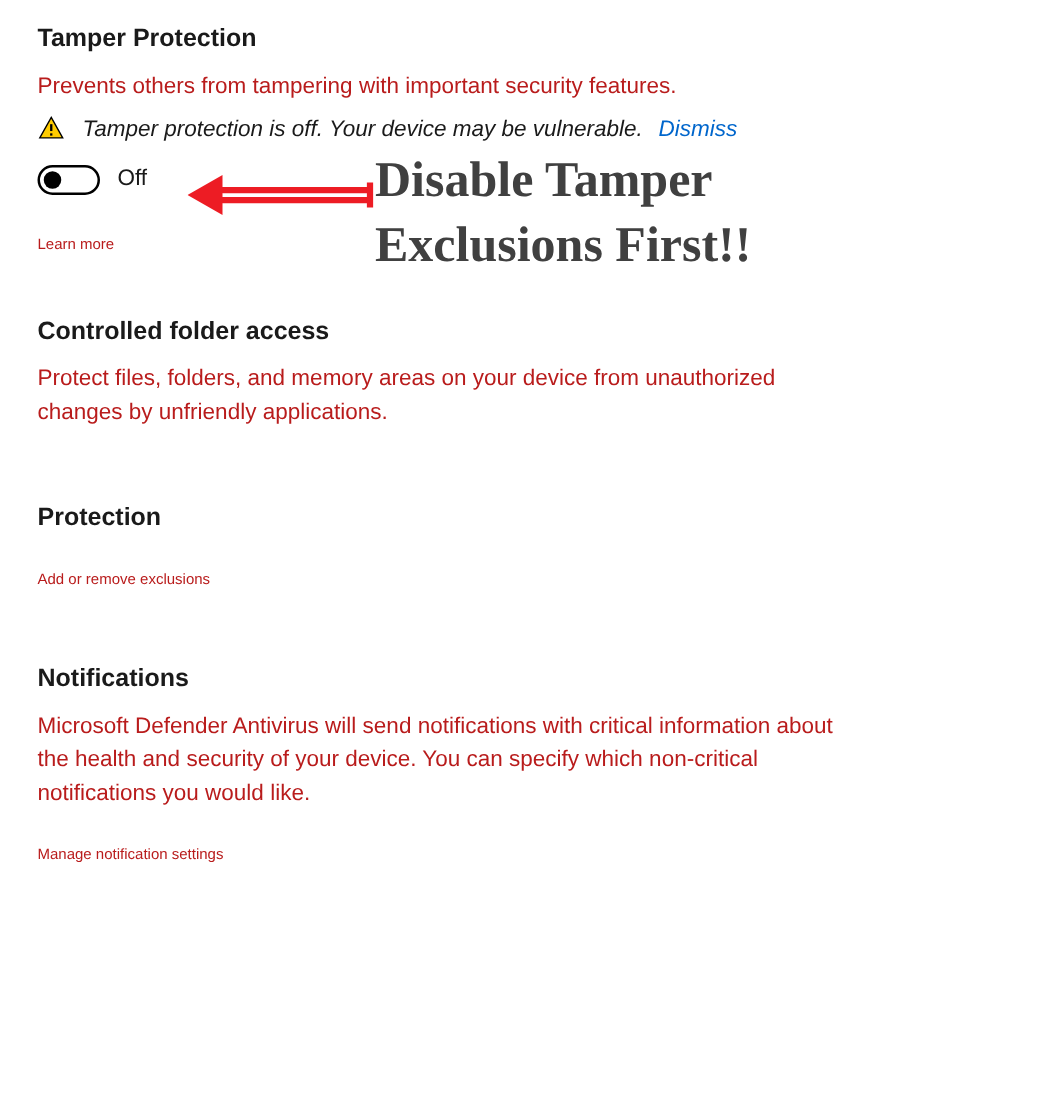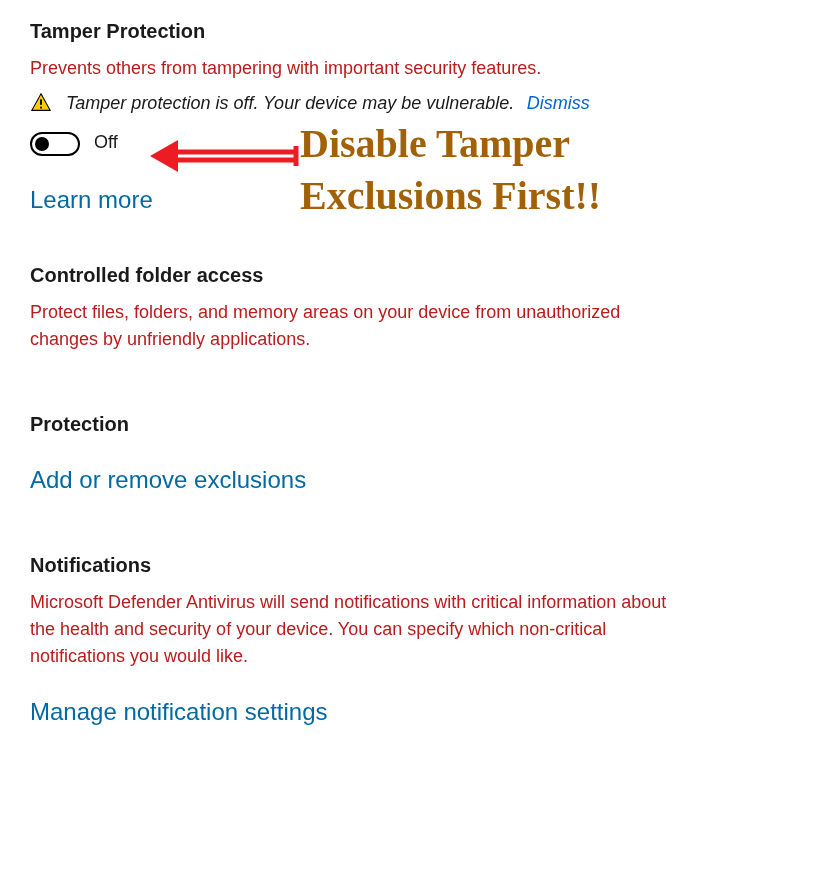--- a/index.html
+++ b/index.html
@@ -77,32 +77,32 @@
       background: #000;
       position: absolute;
       left: 3px;
       top: 3px;
     }
     .toggle-label {
       font-size: 18px;
       color: #1a1a1a;
     }
     .link {
-      font-size: 24px;
-      color: #0369a1;
+      font-size: 12px;
+      color: #b91c1c;
       cursor: pointer;
       display: inline-block;
       margin-top: 18px;
     }
     .annotation {
       position: absolute;
       font-family: "Comic Sans MS", cursive;
       font-size: 40px;
       font-weight: bold;
-      color: #a16207;
+      color: #404040;
       line-height: 1.3;
       pointer-events: none;
       left: 300px;
       top: 118px;
     }
     .arrow {
       position: absolute;
       left: 150px;
       top: 138px;
       pointer-events: none;

